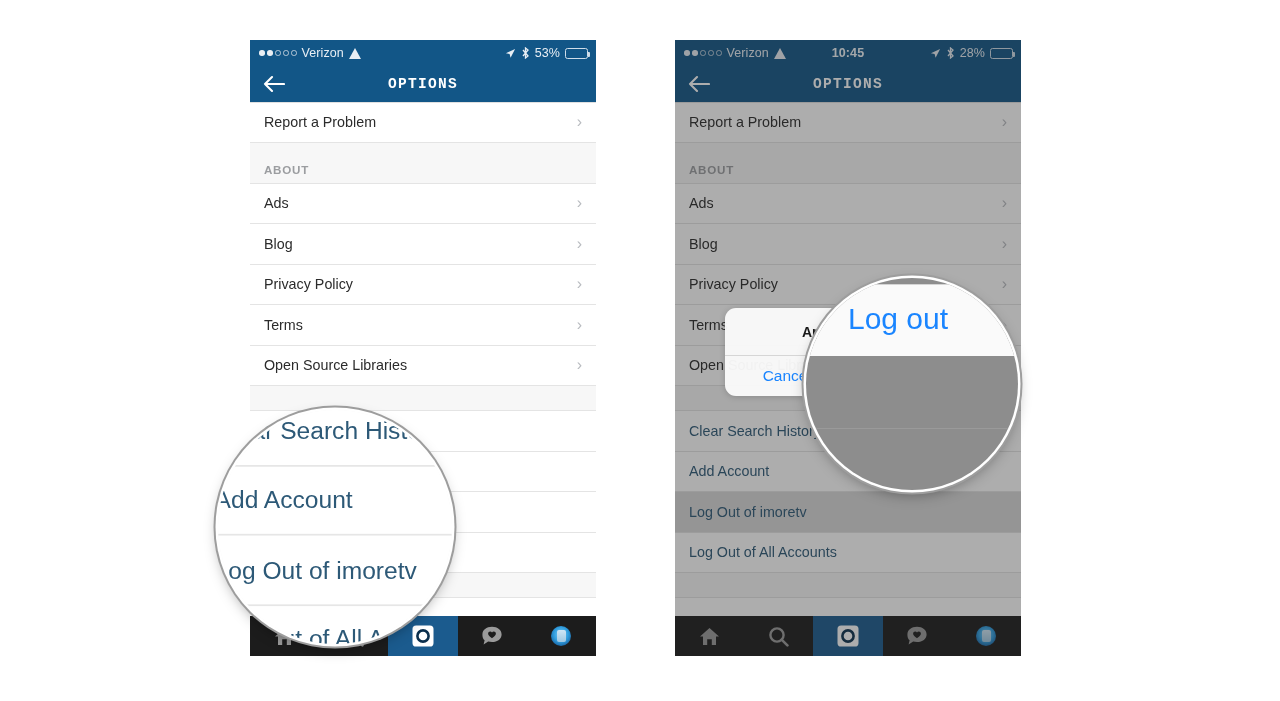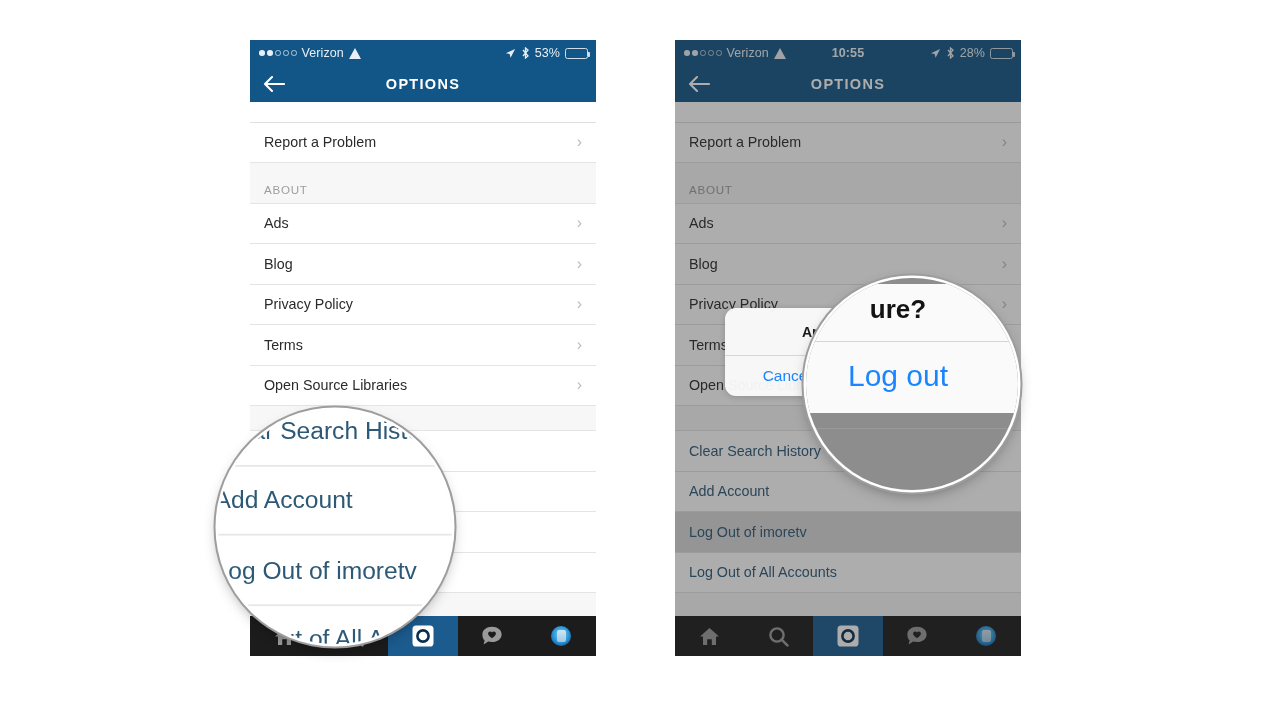--- a/index.html
+++ b/index.html
@@ -44,39 +44,39 @@
   }
   .batt::after{
     content:""; position:absolute; right:-3.4px; top:3px; width:2px;height:5px;
     background:#cfdde9; border-radius:0 1px 1px 0;
   }
   .batt .lvl { height:100%; background:#e8eef4; border-radius:1px; }
 
   
   .navbar {
     height: 36px; background:#125687; position:relative;
-    display:flex; align-items:center; justify-content:center;
+    display:flex; align-items:center; justify-content:center;font-family:Liberation Mono, monospace;
   }
   .nav-title { color:#ffffff; font-size:14.5px; font-weight:bold; letter-spacing:1.3px; }
   .nav-back { position:absolute; left:13px; top:50%; transform:translateY(-50%); width:22px; height:18px; }
 
   
-  .list { background:#ffffff;margin-top:20px; }
+  .list { background:#ffffff; }
   .row {
     height: 40.5px; display:flex; align-items:center; padding:0 14px;
     border-bottom: 1px solid #e4e4e4; background:#fff; position:relative;
   }
   .row .label { flex:1; font-size:14.3px; color:#2b2b2b; }
   .row .chev { color:#b9bcc0; font-size:16px; line-height:1; font-weight:300; }
   .row.first { border-top: 1px solid #e0e0e0; }
   .sec-header {
     height: 41px; background:#f7f7f7; display:flex; align-items:flex-end;
     padding: 0 14px 7px 14px; border-bottom:1px solid #e4e4e4;
   }
-  .sec-header .label { font-size:11.6px; color:#9b9da0; letter-spacing:.75px; }
+  .sec-header .label { font-size:11.6px; color:#9b9da0; letter-spacing:.75px;font-weight:bold; }
   .gap { height: 25px; background:#f7f7f7; border-bottom:1px solid #e4e4e4; }
   .row.link .label { color:#2d5977; }
   .row.pressed { background:#d8d8d8; }
 
   
   .tabbar {
     position:absolute; left:0; bottom:0; width:346px; height:40px;
     background:#1c1c1c; display:flex; align-items:center;
   }
   .tab { flex:1; display:flex; align-items:center; justify-content:center; height:100%; }
@@ -268,21 +268,21 @@
         <span class="sig-dots">
           <i class="on"></i>
             <i class="on"></i>
             <i class="off"></i>
             <i class="off"></i>
             <i class="off"></i>
         </span>
         <span class="carrier">Verizon</span>
         <span class="wifi"></span>
       </div>
-      <div class="sb-center">10:55</div>
+      <div class="sb-center">10:45</div>
       <div class="sb-right">
         <svg class="loc-arrow" viewBox="0 0 12 12">
           <path d="M11 1 L1 5.6 L5 6.6 L6.1 10.6 Z" fill="#e8eef4"></path>
         </svg>
         <svg width="9" height="12" viewBox="0 0 9 12">
           <path d="M2 3 L7 9 L4.5 11 L4.5 1 L7 3 L2 9" fill="none" stroke="#e8eef4" stroke-width="1.3"></path>
         </svg>
         <span class="batt-pct">28%</span>
         <span class="batt"><span class="lvl" style="width:65%"></span></span>
       </div>
@@ -402,20 +402,19 @@
       </div>
     </div>
   </div>
 
   <div class="loupe" id="loupe-right" style="left:806px; top:278px; width:212px; height:212px;">
     <div class="zoomwrap" id="loupe-right-content" style="width: 346px; transform: scale(1);">
       <div style="position:absolute; left:0; top:0; width:346px; height:300px; background:#8d8d8d;"></div>
       <div style="position:absolute; left:0; top:60px; width:346px; height:1px; background:#9a9a9a;"></div>
       <div style="position:absolute; left:0; top:150px; width:346px; height:1px; background:#9a9a9a;"></div>
       <div class="mag-alert" style="left:-58px; top:6px; width:300px;">
-        <div style="text-align:center; font-size:26px; font-weight:bold; color:#131313; padding:10px 10px 16px 10px;">ure?</div>
         <div style="border-top:1px solid #d4d4d4;"></div>
         <div style="text-align:center; font-size:30px; color:#1a85ff; padding:17px 8px 20px 8px;">Log out</div>
       </div>
     </div>
   </div>
 
 </div>
 
 </body></html>

